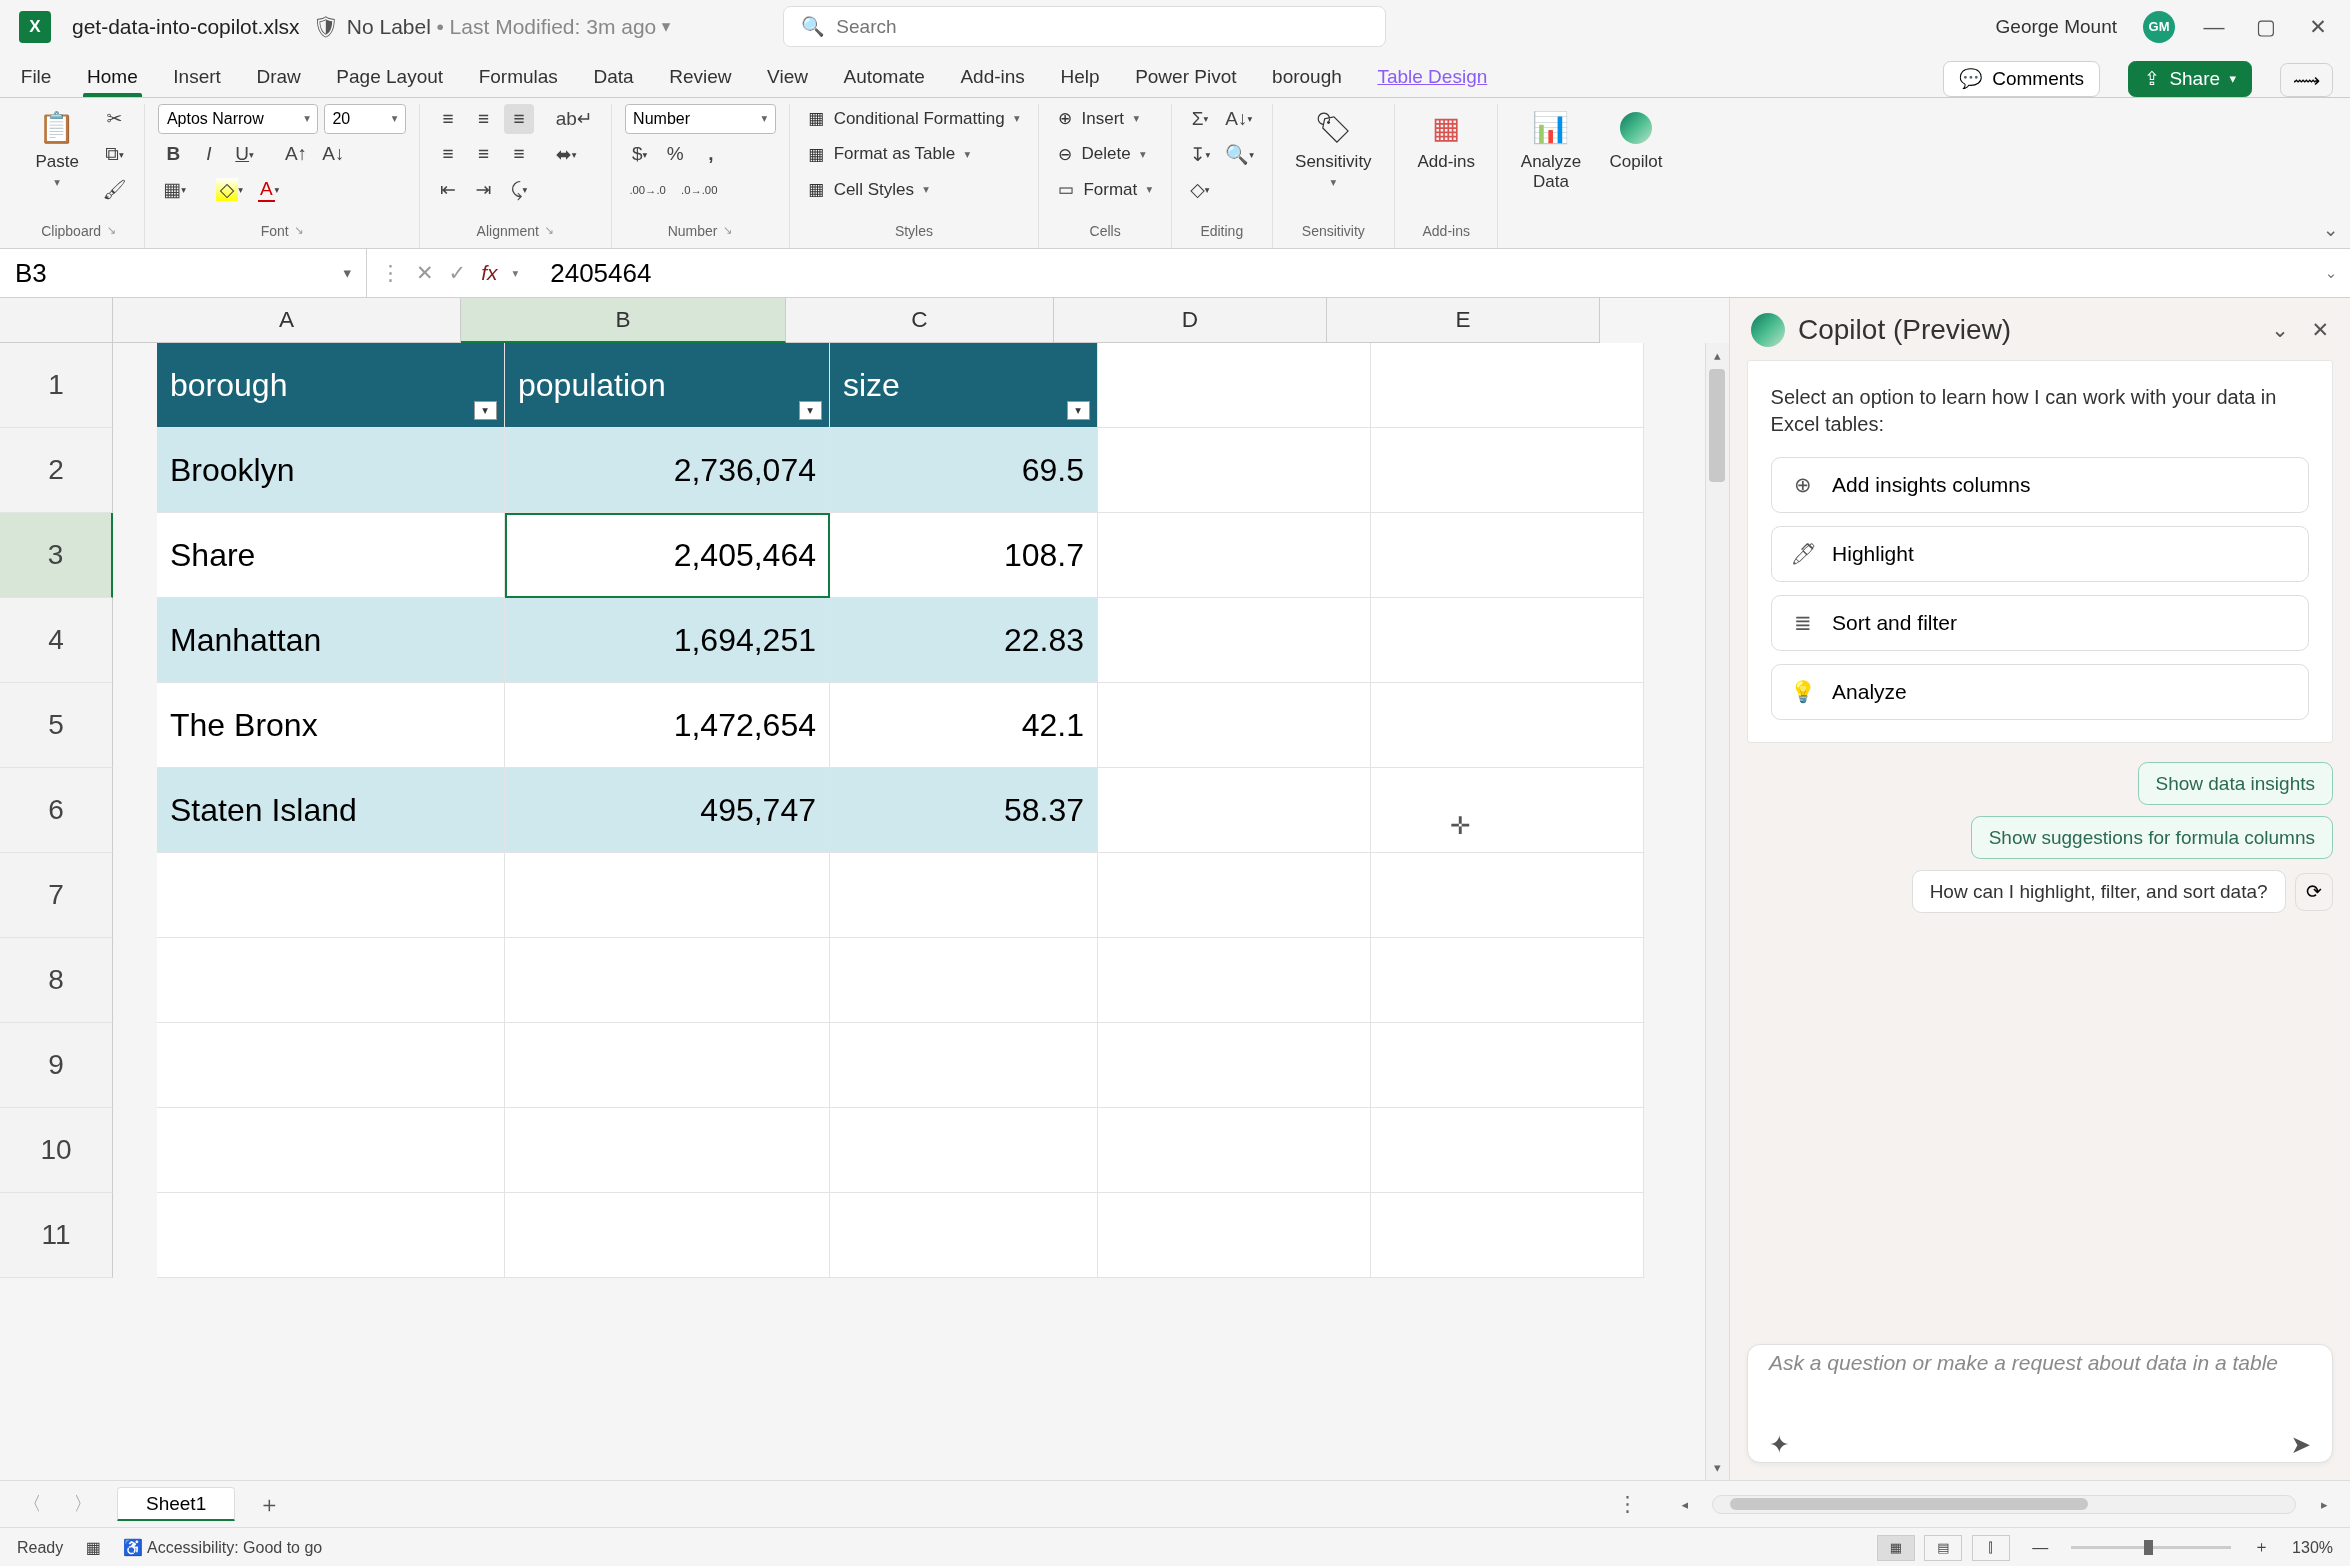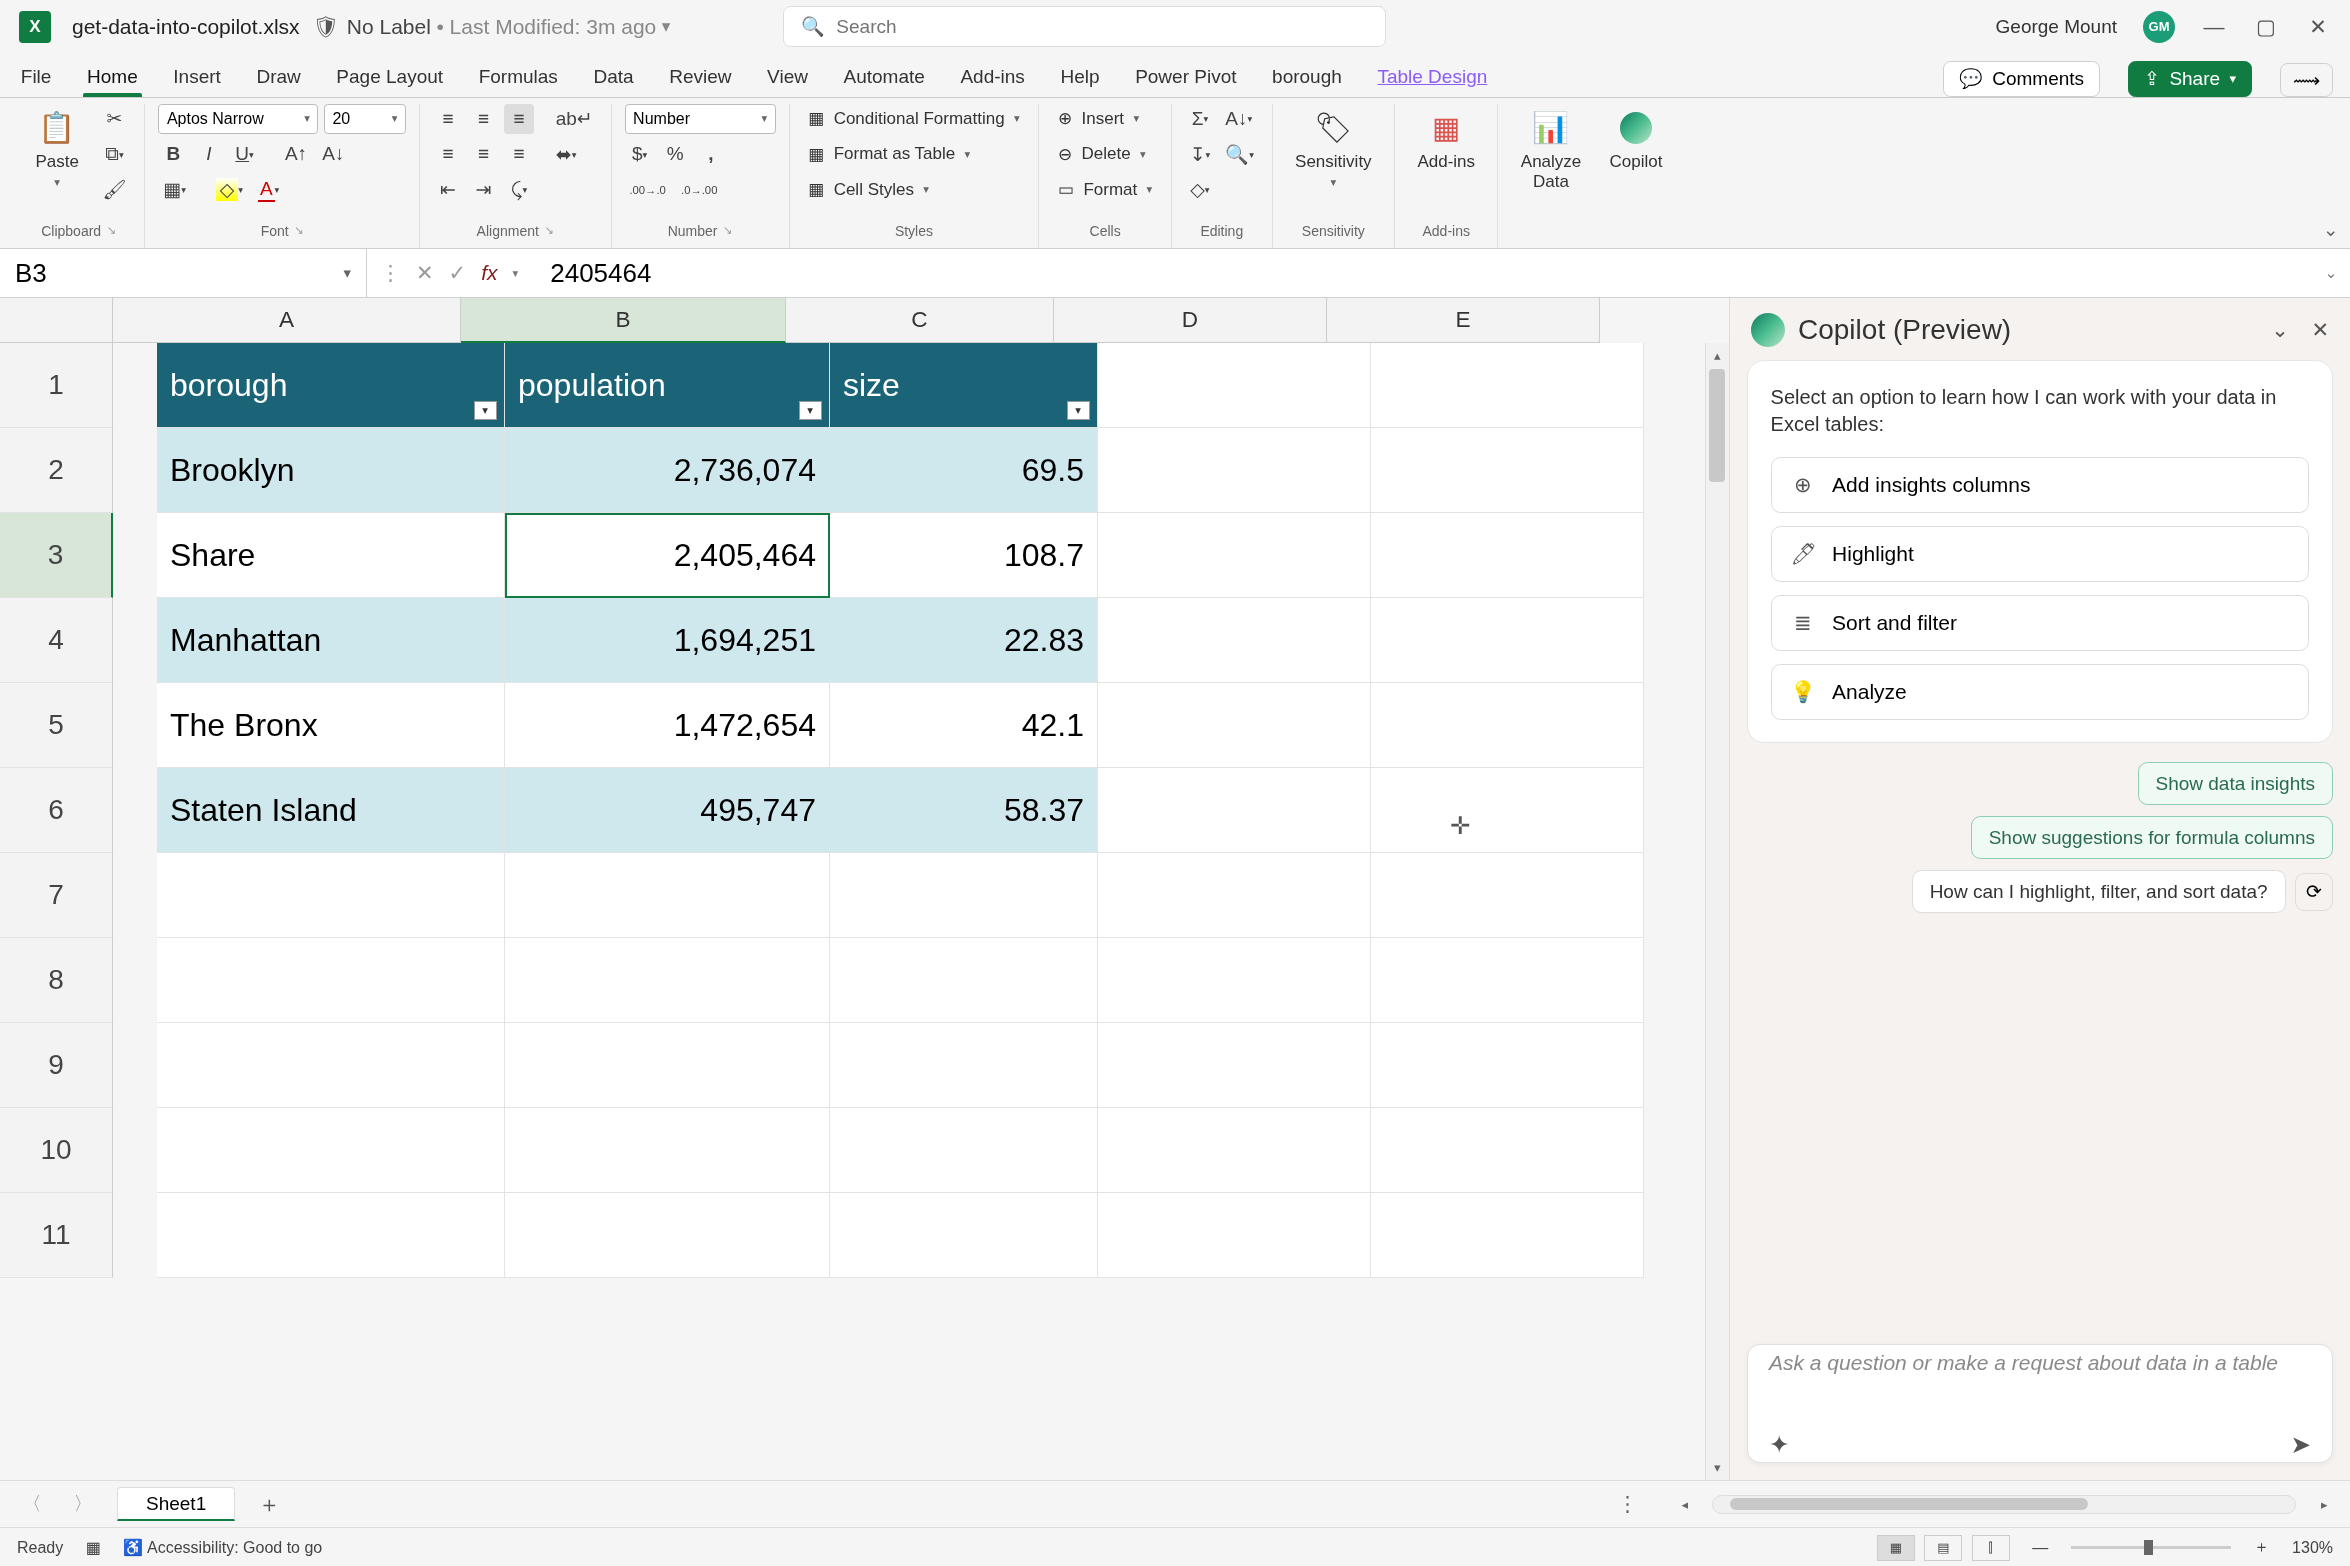--- a/index.html
+++ b/index.html
@@ -87,21 +87,21 @@
   .vscroll .down { position:absolute; bottom:0; left:0; right:0; }
 
   .cursor-plus { position:absolute; font-size:24.5px; color:#555; pointer-events:none; }
 
   
   .copilot { width:621px; background:#f5f2f0; border-left:0.9px solid #ddd; display:flex; flex-direction:column; }
   .copilot-header { display:flex; align-items:center; gap:13px; padding:15px 21px 13px; font-size:28px; color:#333; }
   .copilot-logo { width:34px; height:34px; border-radius:50%; background:linear-gradient(135deg,#0b7a5f,#4bbd8f,#b9e4c9); }
   .copilot-header .controls { margin-left:auto; display:flex; gap:22.6px; color:#555; font-size:21px; }
   .copilot-body { flex:1; padding:0 17px; overflow:hidden; }
-  .card { background:#fff; border:0.9px solid #e5e5e5; border-radius:17px; padding:22.6px; }
+  .card { background:#fff; border:0.9px solid #e5e5e5; border-radius:3px; padding:22.6px; }
   .card .intro { font-size:20px; color:#333; line-height:1.35; margin-bottom:19px; }
   .option { border:0.9px solid #ddd; border-radius:9.4px; padding:15px 19px; display:flex; align-items:center; gap:17px; font-size:21px; margin-bottom:13px; }
   .option .oicon { width:24.5px; text-align:center; font-size:21px; color:#555; }
   .chips { display:flex; flex-direction:column; gap:11.3px; align-items:flex-end; padding:19px 0; }
   .chiprow { display:flex; gap:9.4px; align-items:center; }
   .chip { border:0.9px solid #8fcdb5; background:#f0faf5; color:#2a6a50; padding:9.4px 17px; border-radius:9.4px; font-size:19px; }
   .chip.plain { background:#fff; border-color:#ddd; color:#333; }
   .refresh { width:38px; height:38px; border:0.9px solid #ddd; border-radius:9.4px; display:flex; align-items:center; justify-content:center; font-size:19px; }
   .askbox { background:#fff; border:0.9px solid #e0e0e0; border-radius:13px; padding:3px 21px; margin:0 17px 17px; position:relative; box-shadow:0 1.9px 5.6px rgba(0,0,0,.05); }
   .askbox .ph { color:#8a8a8a; font-size:21px; line-height:1.4; font-style:italic; min-height:56px; }

